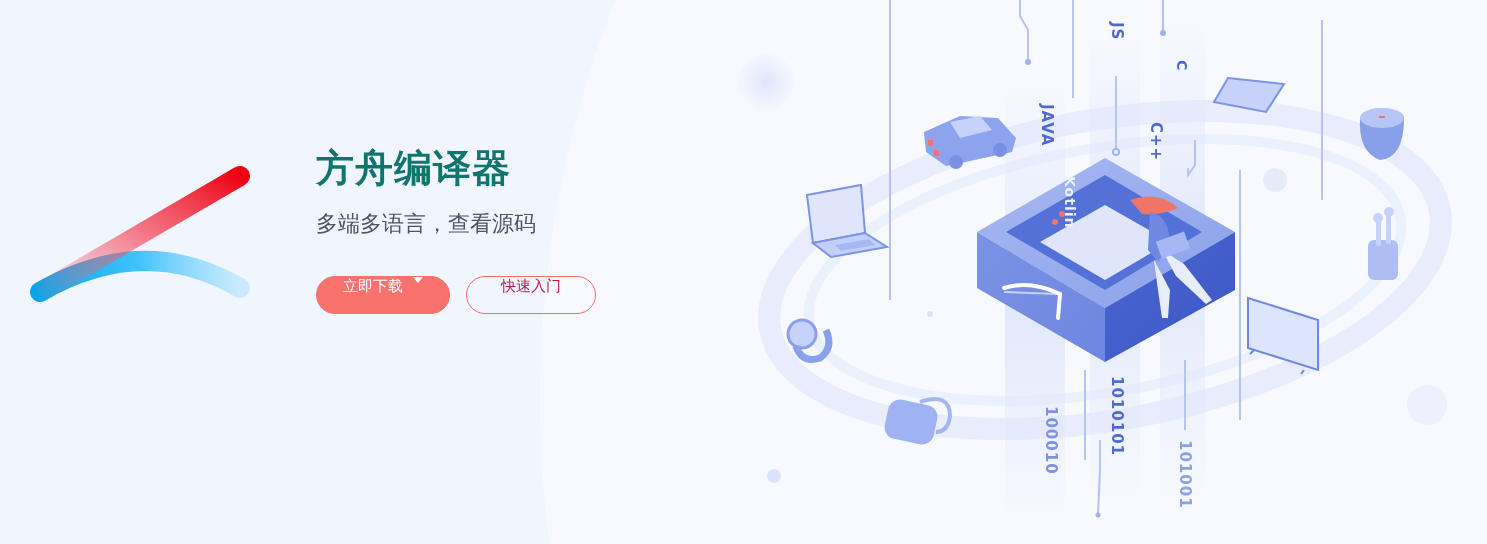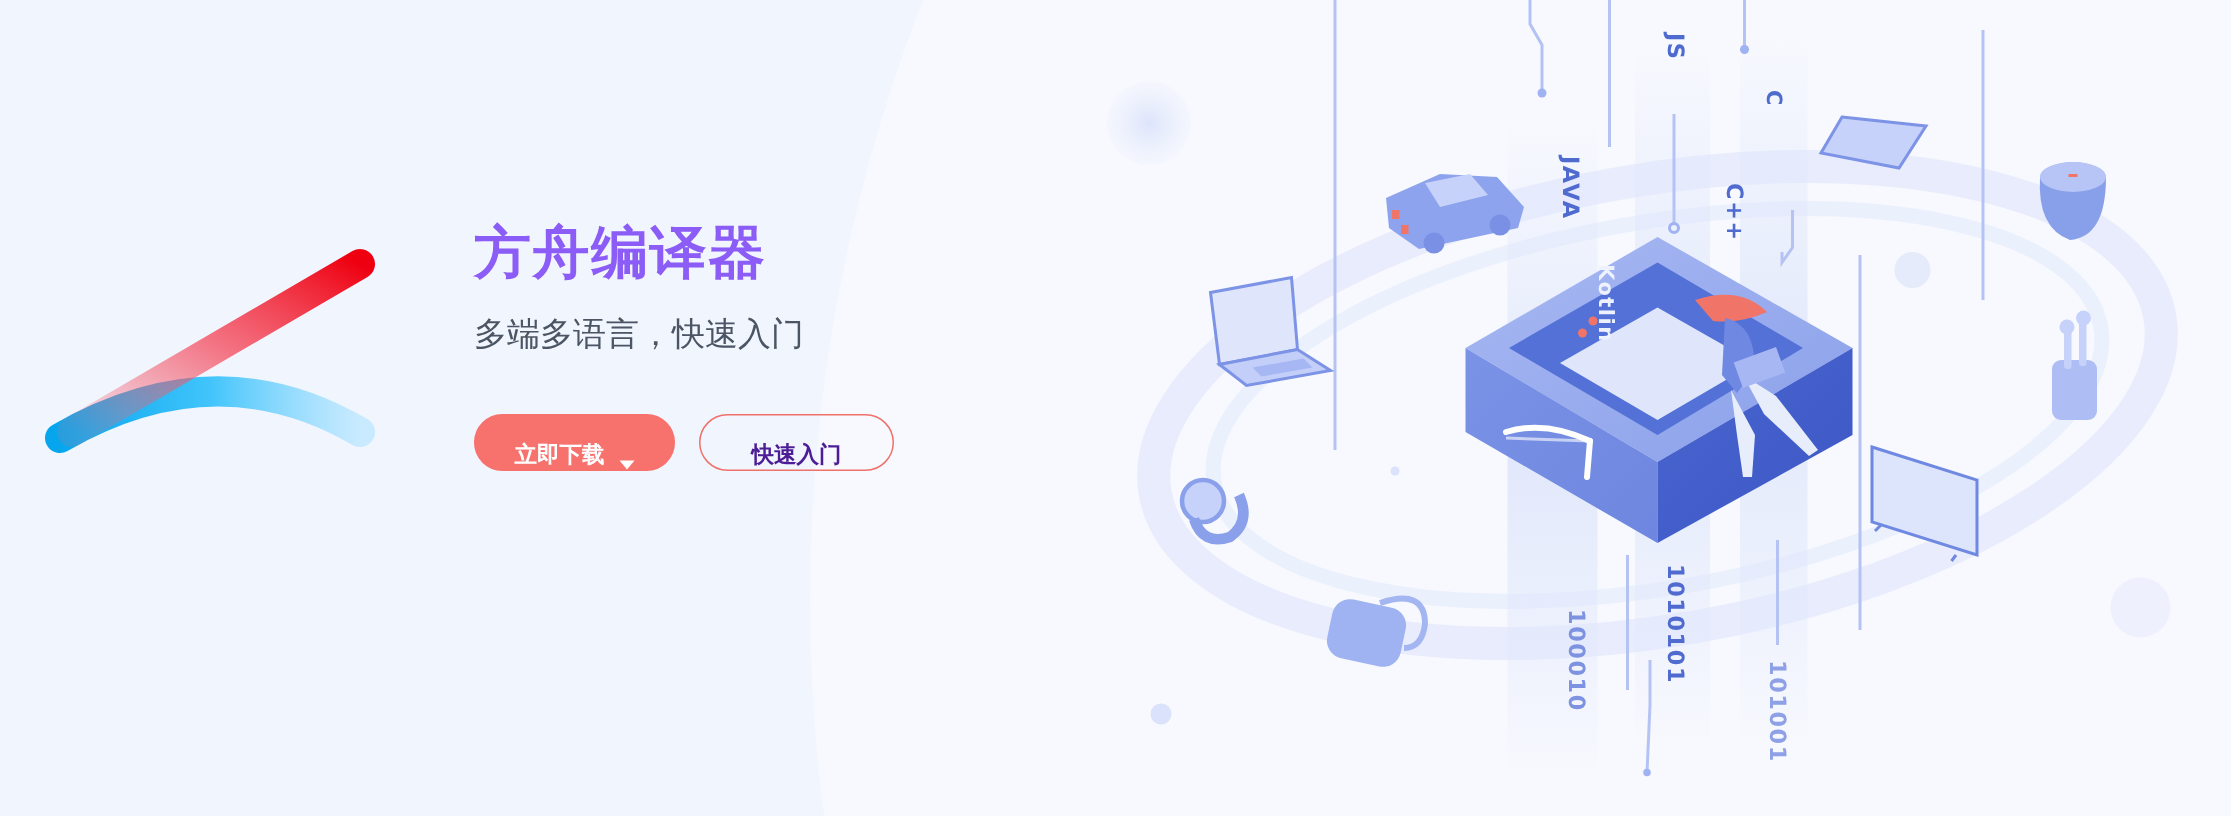--- a/index.html
+++ b/index.html
@@ -8,34 +8,34 @@
     background:#f1f5fe;
     font-family:"DejaVu Sans", "Liberation Sans", sans-serif;
   }
   .bg-arc {
     position:absolute; left:540px; top:-700px; width:2200px; height:2200px;
     border-radius:50%; background:#f7f9fe;
   }
   .logo { position:absolute; left:24px; top:162px; width:236px; height:150px; }
   .hero { position:absolute; left:316px; top:140px; }
   .title {
-    font-size:38px; font-weight:bold; color:#8b5cf6; line-height:56px; margin:0;
+    font-size:38px; font-weight:bold; color:#0f766e; line-height:56px; margin:0;
     letter-spacing:1px;
   }
   .subtitle {
     font-size:22px; color:#4b5563; line-height:36px; margin-top:10px;
   }
   .actions { display:flex; gap:16px; margin-top:34px; }
   .btn {
     height:38px; border-radius:20px; box-sizing:border-box;
-    display:flex; align-items:flex-end; justify-content:center;
-    font-size:15px; cursor:pointer;font-weight:bold;
+    display:flex; align-items:flex-start; justify-content:center;
+    font-size:15px; cursor:pointer;
   }
   .btn-primary { width:134px; background:#f7716d; color:#fff; border:1px solid #f7716d; gap:10px; }
-  .btn-outline { width:130px; background:transparent; color:#4c1d95; border:1px solid #f0706a; }
+  .btn-outline { width:130px; background:transparent; color:#be185d; border:1px solid #f0706a; }
   .caret {
     width:0; height:0; border-left:5px solid transparent; border-right:5px solid transparent;
     border-top:6px solid #fff; display:inline-block;
   }
   .illus { position:absolute; left:730px; top:0; width:757px; height:544px; }
   .code-label {
     position:absolute; color:#4f6bd0; font-weight:bold; font-size:15px;
     writing-mode:vertical-rl; letter-spacing:1px;
     font-family:"DejaVu Sans", sans-serif;
   }
@@ -62,21 +62,21 @@
       <stop offset="1" stop-color="#9aa8b4"></stop>
     </linearGradient>
   </defs>
   <line x1="216" y1="14" x2="216" y2="132" stroke="url(#gGray)" stroke-width="20" stroke-linecap="round"></line>
   <path d="M16 130 Q120 70 216 126" fill="none" stroke="url(#gBlue)" stroke-width="20" stroke-linecap="round"></path>
   <line x1="24" y1="126" x2="216" y2="14" stroke="url(#gRed)" stroke-width="20" stroke-linecap="round"></line>
 </svg>
 
 <div class="hero">
   <h1 class="title">方舟编译器</h1>
-  <div class="subtitle">多端多语言，快速入门</div>
+  <div class="subtitle">多端多语言，查看源码</div>
   <div class="actions">
     <div class="btn btn-primary">
       <span>立即下载</span>
       <span class="caret"></span>
     </div>
     <div class="btn btn-outline">
       <span>快速入门</span>
     </div>
   </div>
 </div>

